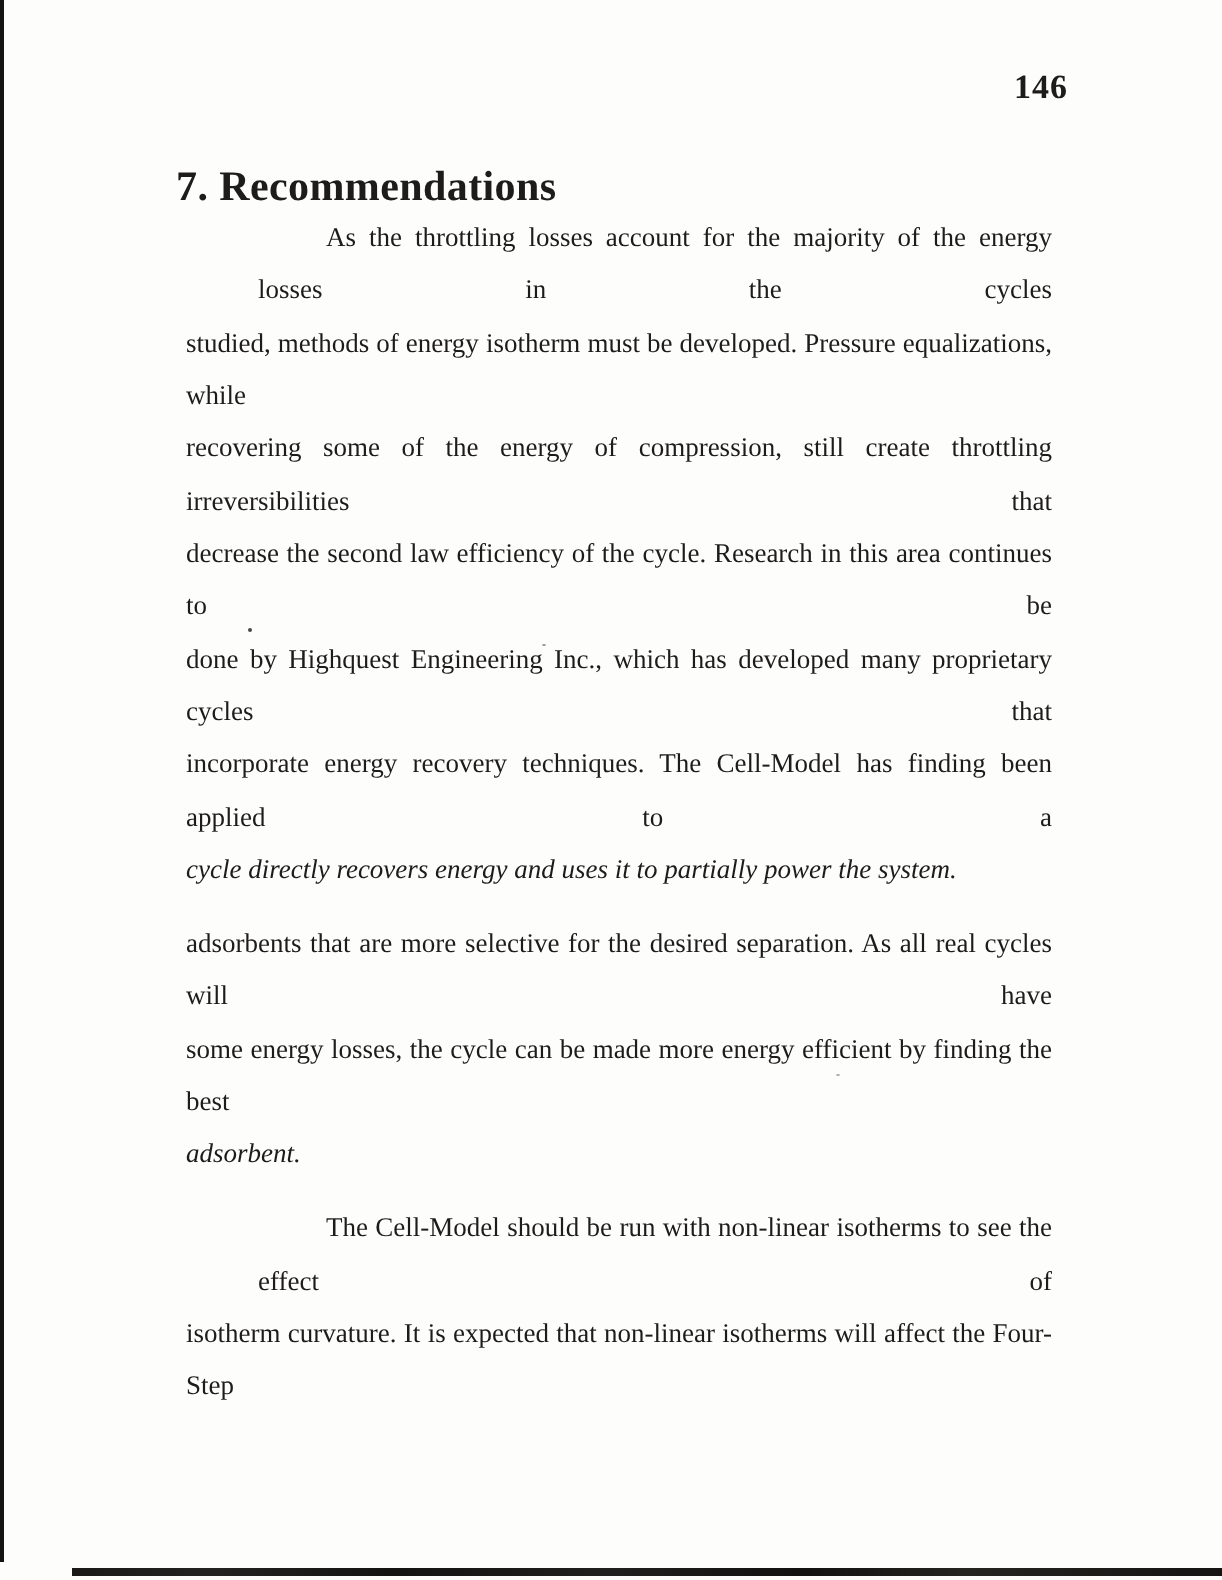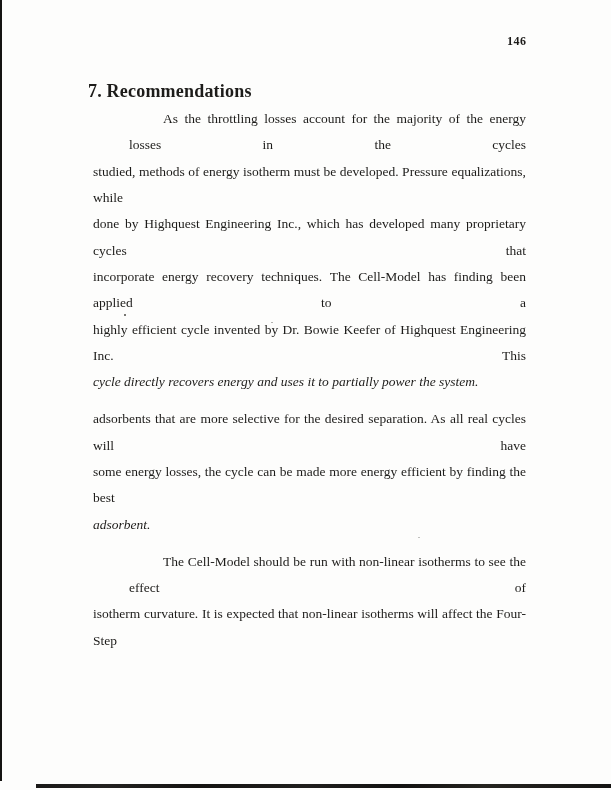--- a/index.html
+++ b/index.html
@@ -13,30 +13,30 @@
     height: 790px;
     background: #fdfdfc;
     font-family: "Liberation Serif", serif;
     color: #1d1c1a;
     overflow: hidden;
   }
   .page-number {
     position: absolute;
     top: 34px;
     left: 507px;
-    font-size: 12px;
+    font-size: 17px;
     font-weight: bold;
     letter-spacing: 0.5px;
   }
   .heading {
     position: absolute;
     top: 81px;
     left: 88px;
     margin: 0;
-    font-size: 18px;
+    font-size: 21px;
     font-weight: bold;
     letter-spacing: 0.2px;
     white-space: nowrap;
   }
   .body-text {
     position: absolute;
     top: 106px;
     left: 93px;
     width: 433px;
     font-size: 13.5px;
@@ -94,23 +94,24 @@
 
   <div class="page-number">146</div>
 
   <h1 class="heading">7. Recommendations</h1>
 
   <div class="body-text">
 
     <div class="para">
       <div class="line indent">As the throttling losses account for the majority of the energy losses in the cycles</div>
       <div class="line">studied, methods of energy isotherm must be developed.  Pressure equalizations, while</div>
+      <div class="line">recovering some of the energy of compression, still create throttling irreversibilities that</div>
+      <div class="line">decrease the second law efficiency of the cycle.  Research in this area continues to be</div>
       <div class="line">done by Highquest Engineering Inc., which has developed many proprietary cycles that</div>
       <div class="line">incorporate energy recovery techniques.  The Cell-Model has finding been applied to a</div>
-      <div class="line">highly efficient cycle invented by Dr. Bowie Keefer of Highquest Engineering Inc.  This</div>
       <div class="line last">cycle directly recovers energy and uses it to partially power the system.</div>
     </div>
 
     <div class="para">
       <div class="line">adsorbents that are more selective for the desired separation.  As all real cycles will have</div>
       <div class="line">some energy losses, the cycle can be made more energy efficient by finding the best</div>
       <div class="line last">adsorbent.</div>
     </div>
 
     <div class="para">

